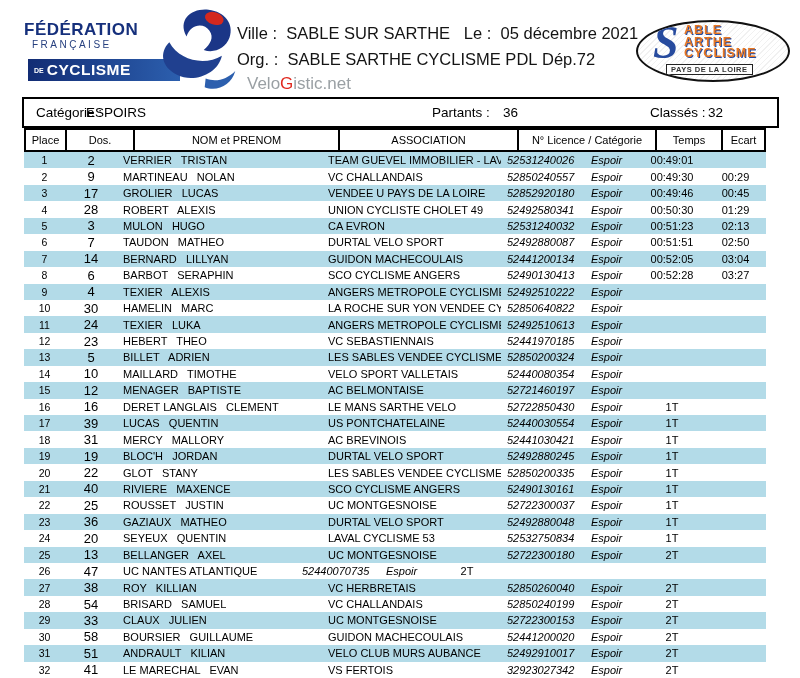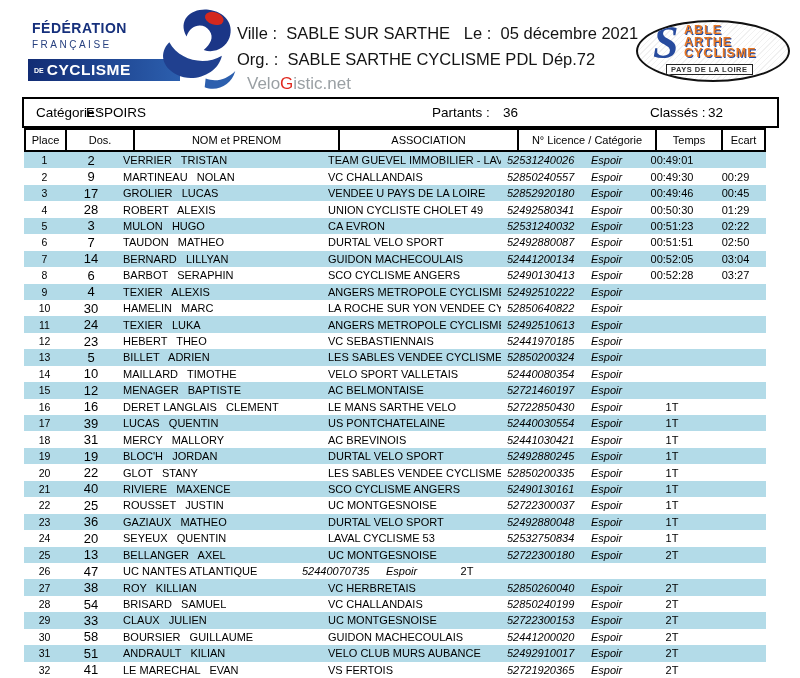--- a/index.html
+++ b/index.html
@@ -4,22 +4,22 @@
 <style>
   html,body{margin:0;padding:0;background:#fff;}
   .page{position:relative;width:800px;height:678px;background:#fff;overflow:hidden;
         font-family:"Liberation Sans",sans-serif;color:#000;}
 
   
   .topbar{position:absolute;left:0;top:0;width:800px;height:96px;}
 
   
   .ffc{position:absolute;left:22px;top:8px;width:210px;height:82px;}
-  .ffc-l1{position:absolute;left:10px;top:12px;font-weight:bold;color:#16307c;
-          font-size:14px;letter-spacing:.5px;}
+  .ffc-l1{position:absolute;left:2px;top:12px;font-weight:bold;color:#16307c;
+          font-size:17px;letter-spacing:.5px;}
   .ffc-l2{position:absolute;left:10px;top:31px;color:#27407f;font-size:10px;letter-spacing:2.5px;}
   .ffc-bar{position:absolute;left:6px;top:51px;width:152px;height:22px;
            background:linear-gradient(90deg,#122c74,#2c5fae);display:flex;align-items:center;
            padding-left:6px;box-sizing:border-box;}
   .ffc-de{color:#fff;font-size:7px;font-weight:bold;margin-right:3px;line-height:7px;}
   .ffc-cyc{color:#fff;font-weight:bold;font-size:15.5px;letter-spacing:.5px;}
   .ffc-swoosh{position:absolute;left:128px;top:-2px;width:96px;height:86px;}
 
   
   .hc-text{position:absolute;left:237px;top:20px;font-size:16.5px;color:#141414;width:380px;}
@@ -185,21 +185,21 @@
     <div class="row">
       <div class="cell c-place">5</div>
       <div class="cell c-dos">3</div>
       <div class="cell c-nom">MULON   HUGO</div>
       <div class="cell c-assoc">CA EVRON</div>
       <div class="cell c-lic">
         <span class="lic">52531240032</span>
         <span class="cat">Espoir</span>
       </div>
       <div class="cell c-temps">00:51:23</div>
-      <div class="cell c-ecart">02:22</div>
+      <div class="cell c-ecart">02:13</div>
     </div>
 
     <div class="row">
       <div class="cell c-place">6</div>
       <div class="cell c-dos">7</div>
       <div class="cell c-nom">TAUDON   MATHEO</div>
       <div class="cell c-assoc">DURTAL VELO SPORT</div>
       <div class="cell c-lic">
         <span class="lic">52492880087</span>
         <span class="cat">Espoir</span>
@@ -531,21 +531,21 @@
       <div class="cell c-temps">2T</div>
       <div class="cell c-ecart"></div>
     </div>
 
     <div class="row">
       <div class="cell c-place">32</div>
       <div class="cell c-dos">41</div>
       <div class="cell c-nom">LE MARECHAL   EVAN</div>
       <div class="cell c-assoc">VS FERTOIS</div>
       <div class="cell c-lic">
-        <span class="lic">52721920365</span>
+        <span class="lic">32923027342</span>
         <span class="cat">Espoir</span>
       </div>
       <div class="cell c-temps">2T</div>
       <div class="cell c-ecart"></div>
     </div>
   </div>
 
 </div>
 
 </body></html>

